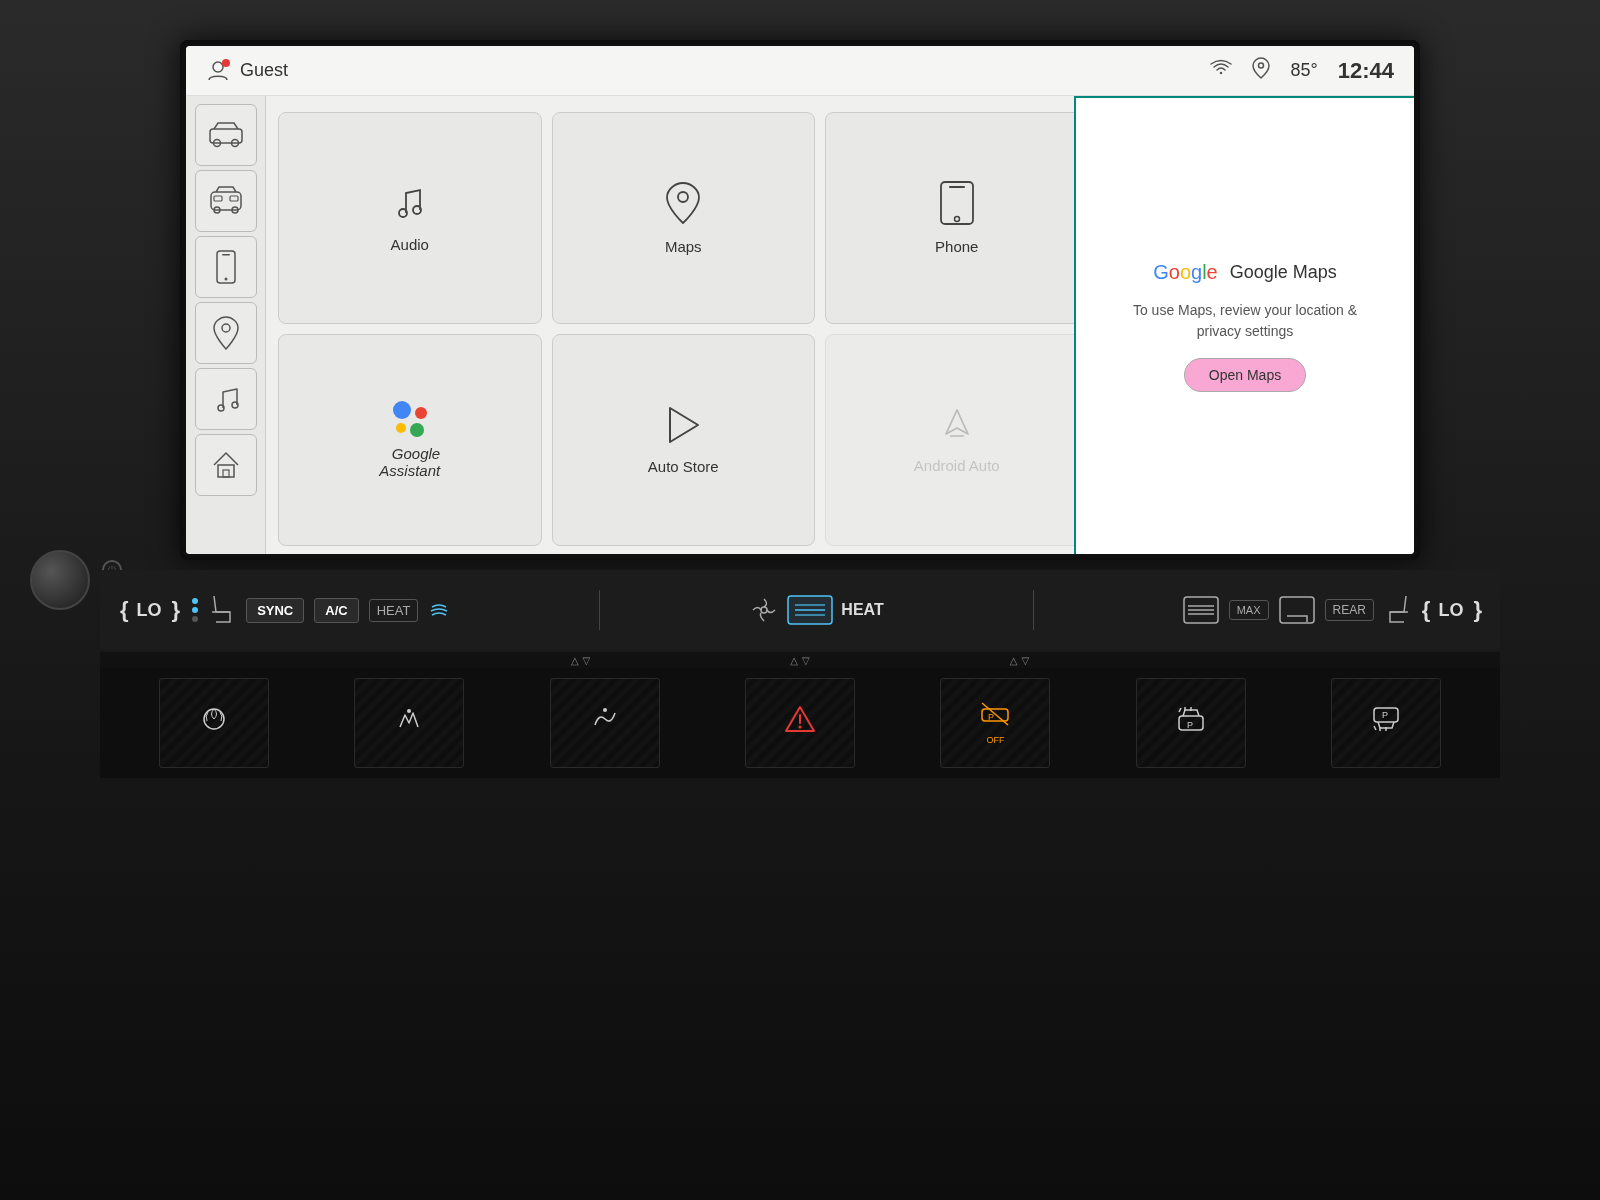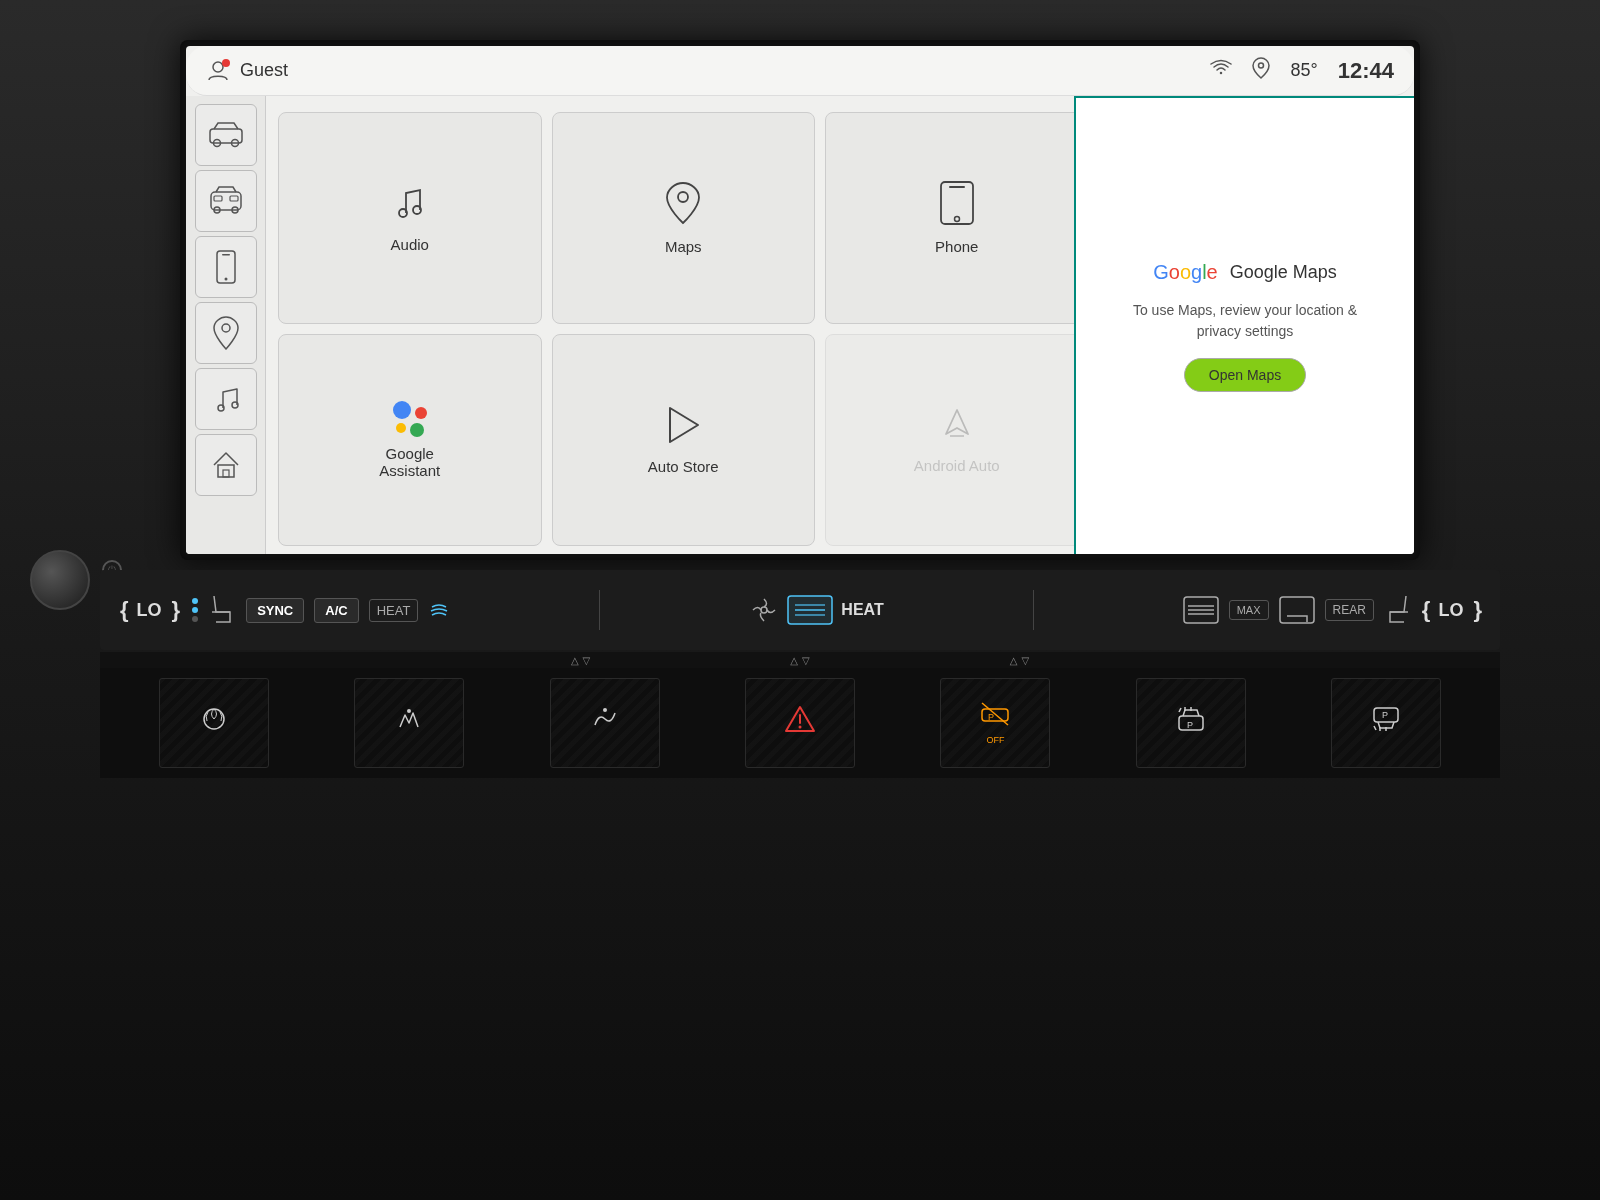--- a/index.html
+++ b/index.html
@@ -52,21 +52,20 @@
 
     
     .header-bar {
       display: flex;
       align-items: center;
       justify-content: space-between;
       padding: 8px 20px;
       background: #f5f5f3;
       border-bottom: 1px solid #ddd;
       height: 50px;
-      border-radius: 21px;
     }
 
     .header-left {
       display: flex;
       align-items: center;
       gap: 10px;
     }
 
     .user-icon {
       width: 24px;
@@ -242,21 +241,21 @@
       font-size: 14px;
       color: #555;
       text-align: center;
       line-height: 1.5;
     }
 
     .open-maps-btn {
       border: 1.5px solid #aaa;
       border-radius: 20px;
       padding: 8px 24px;
-      background: #84cc16;
+      background: #f9a8d4;
       font-size: 14px;
       color: #333;
       cursor: pointer;
       font-weight: 500;
     }
 
     
     .climate-bar {
       position: absolute;
       top: 570px;
@@ -530,21 +529,21 @@
                   <div style="display:flex; gap:4px;">
                     <div style="width:18px;height:18px;border-radius:50%;background:#4285F4;"></div>
                     <div style="width:12px;height:12px;border-radius:50%;background:#EA4335;margin-top:6px;"></div>
                   </div>
                   <div style="display:flex; gap:4px;">
                     <div style="width:10px;height:10px;border-radius:50%;background:#FBBC04;"></div>
                     <div style="width:14px;height:14px;border-radius:50%;background:#34A853;"></div>
                   </div>
                 </div>
               </div>
-              <span class="app-label" style="white-space:pre-line; text-align:center;">Google
+              <span class="app-label" style="white-space:pre-line; text-align:right;font-style:italic;">Google
 Assistant</span>
             </div>
 
             <div class="app-tile">
               <div class="app-icon">
                 <svg width="38" height="40" viewBox="0 0 38 40" fill="none">
                   <path d="M6 3 L34 20 L6 37 Z" stroke="#444" stroke-width="2" fill="none" stroke-linejoin="round"></path>
                 </svg>
               </div>
               <span class="app-label">Auto Store</span>

